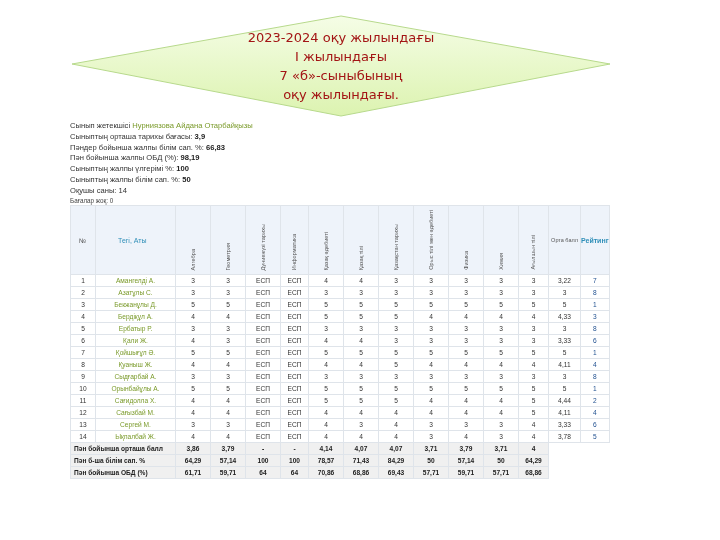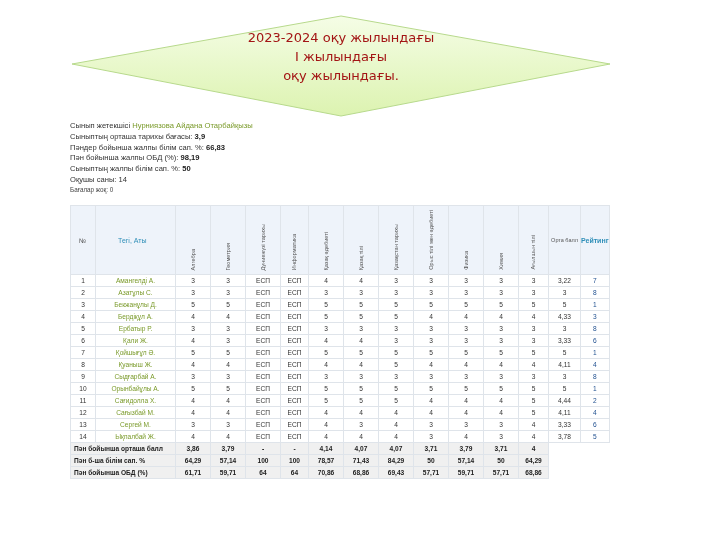--- a/index.html
+++ b/index.html
@@ -38,40 +38,45 @@
       <linearGradient id="dg" x1="0" y1="0" x2="0" y2="1">
         <stop offset="0" stop-color="#f5fde6"></stop>
         <stop offset="1" stop-color="#dcf3b0"></stop>
       </linearGradient>
     </defs>
     <polygon points="273,2 542,50 273,102 4,50" fill="url(#dg)" stroke="#b7d98c" stroke-width="1"></polygon>
   </svg>
   <div class="title">
     <div>2023-2024 оқу жылындағы</div>
     <div>І жылындағы</div>
+    <div>7 «б»-сыныбының</div>
     <div>оқу жылындағы.</div>
   </div>
 </div>
 
 <div class="info">
   <div class="row">
     <span>Сынып жетекшісі</span>
     <span class="green">Нурниязова Айдана Отарбайқызы</span>
   </div>
   <div class="row">
     <span>Сыныптың орташа тарихы бағасы:</span>
     <b>3,9</b>
   </div>
   <div class="row">
     <span>Пәндер бойынша жалпы білім сап. %:</span>
     <b>66,83</b>
   </div>
   <div class="row">
     <span>Пән бойынша жалпы ОБД (%):</span>
     <b>98,19</b>
+  </div>
+  <div class="row">
+    <span>Сыныптың жалпы үлгерімі %:</span>
+    <b>100</b>
   </div>
   <div class="row">
     <span>Сыныптың жалпы білім сап. %:</span>
     <b>50</b>
   </div>
   <div class="row">
     <span>Оқушы саны:</span>
     <span>14</span>
   </div>
   <div class="row small">

